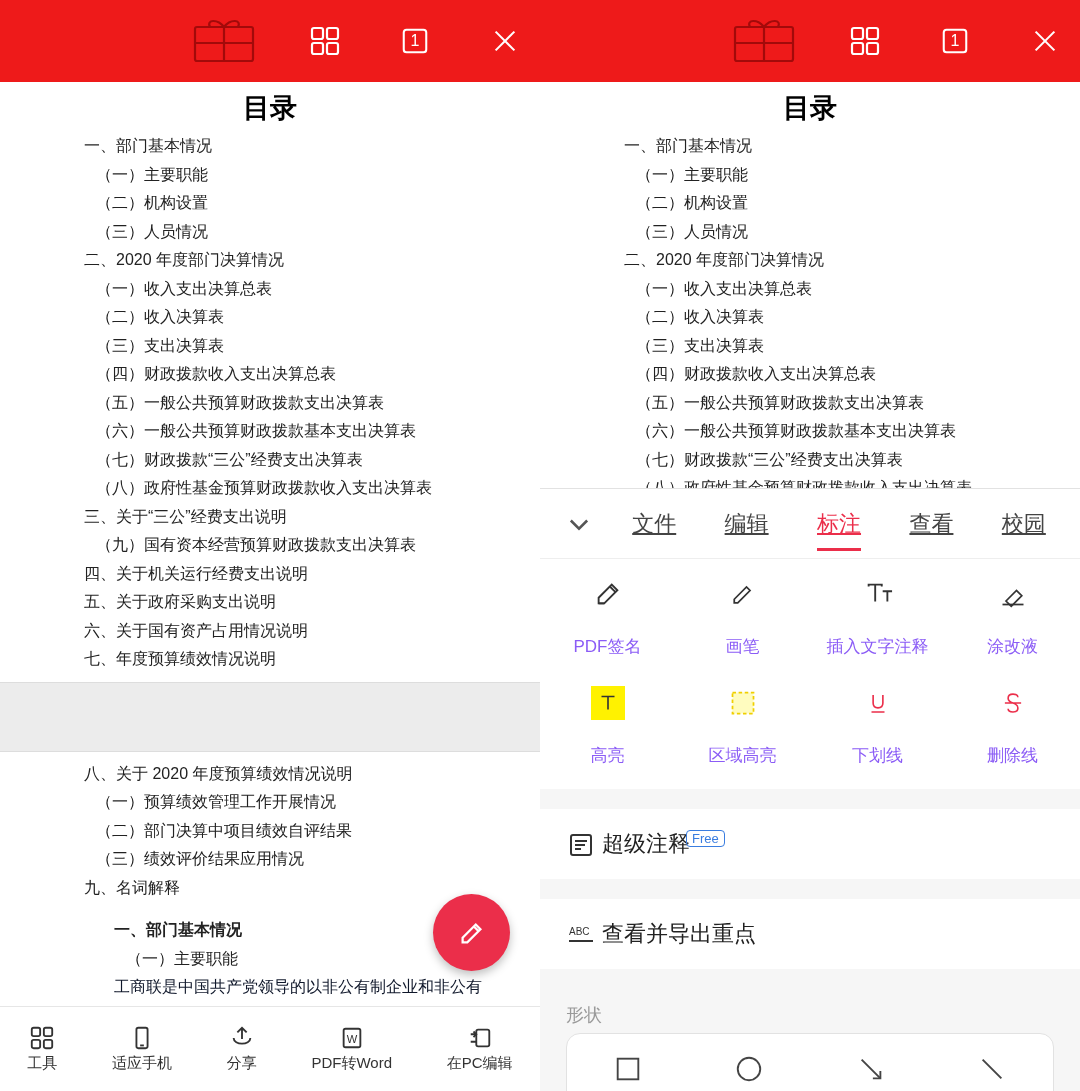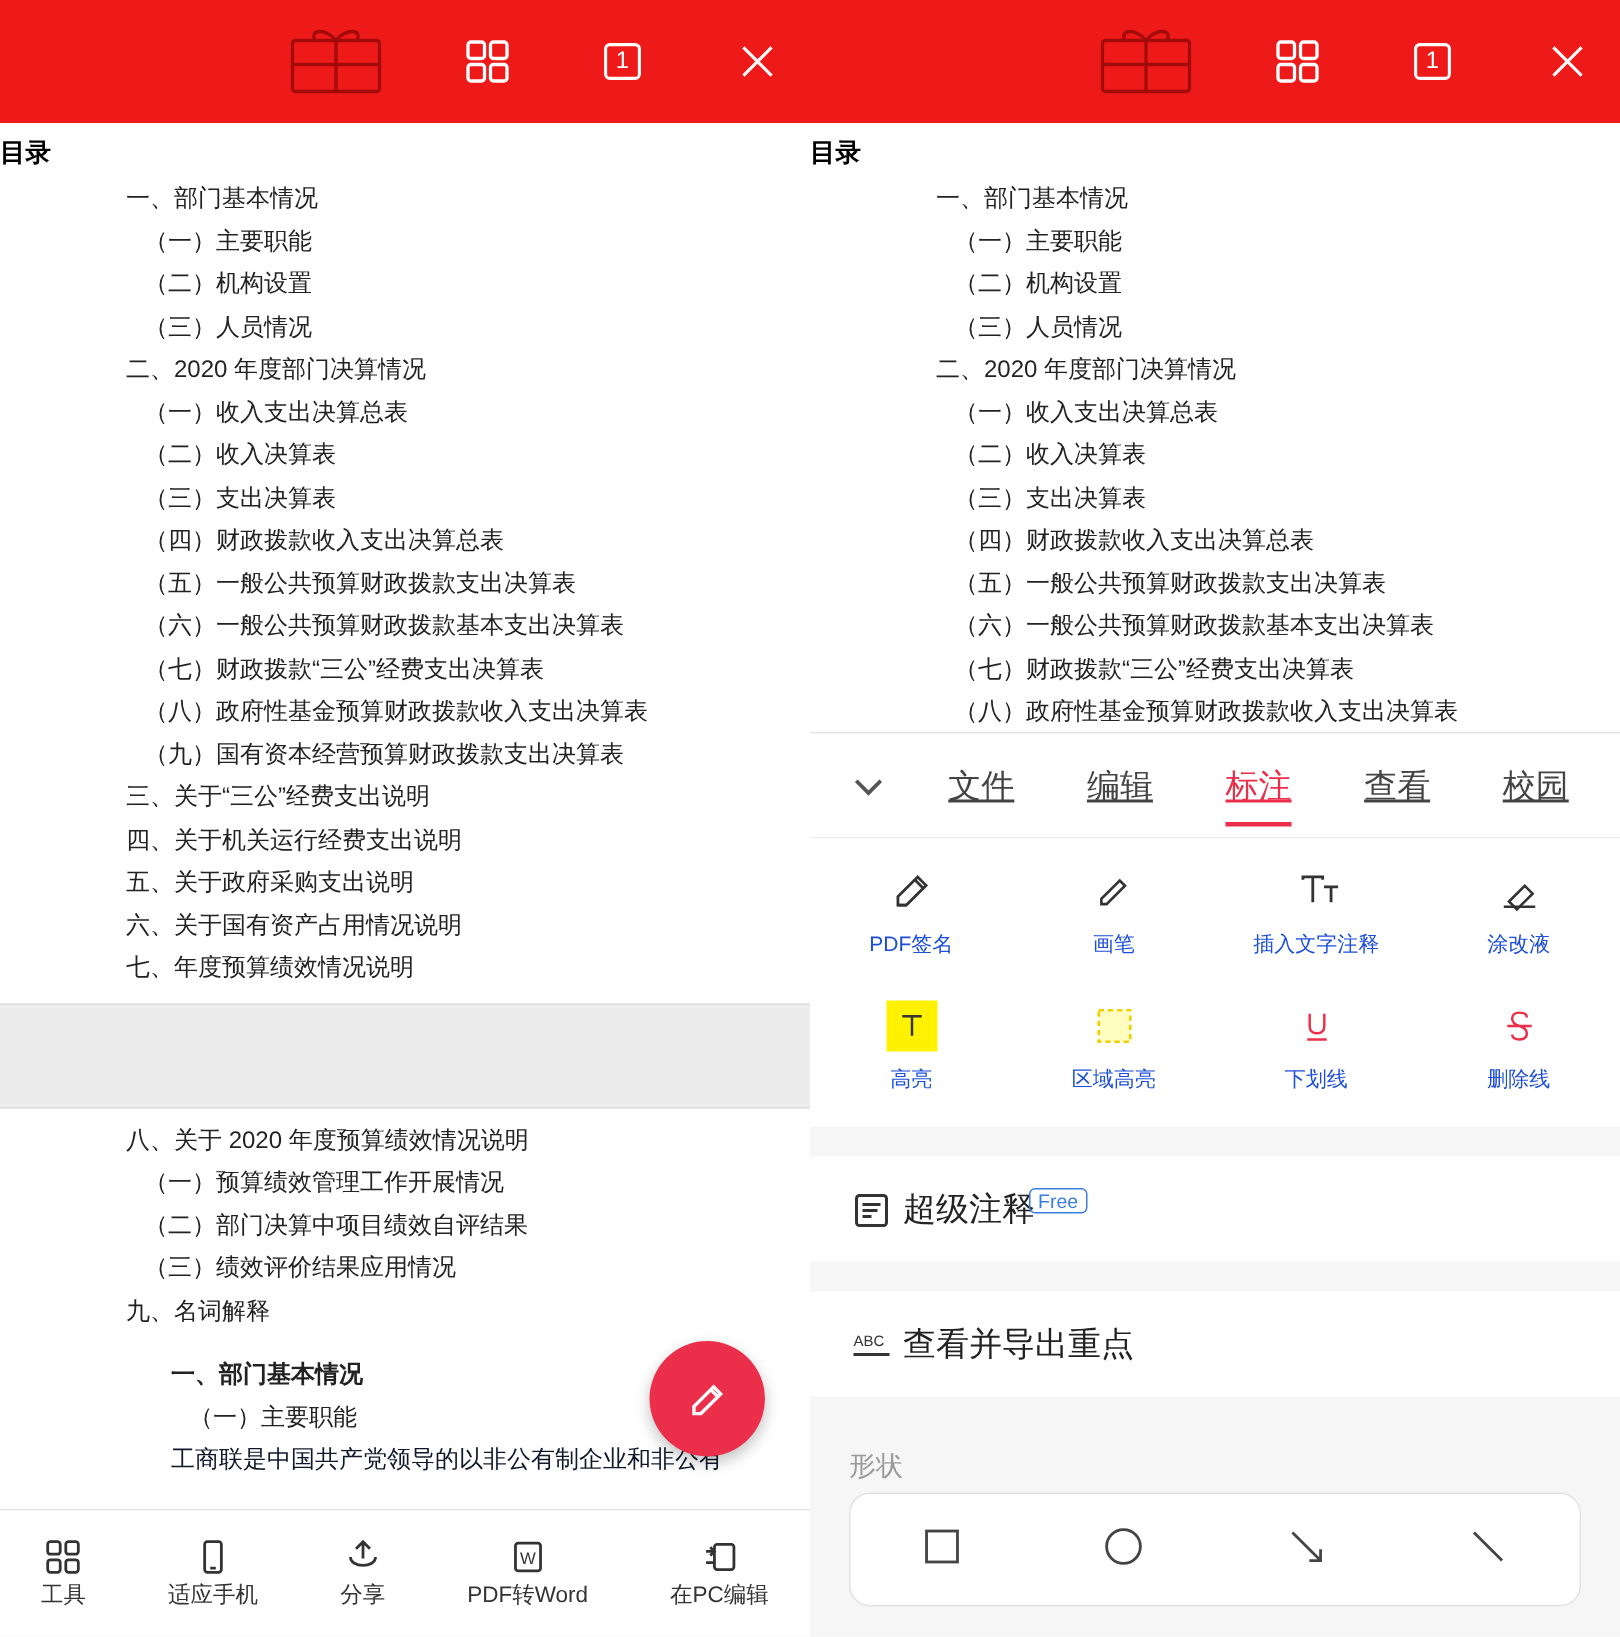--- a/index.html
+++ b/index.html
@@ -18,21 +18,21 @@
   display: flex;
   align-items: center;
   justify-content: flex-end;
   padding-right: 14px;
   gap: 48px;
 }
 .topbar .spacer { flex: 1; }
 .tb-icon { color: #fff; width: 42px; height: 42px; display: flex; align-items: center; justify-content: center; }
 .tb-icon.gift { width: 64px; height: 48px; color: #a30a0a; }
 .tb-icon svg { stroke: currentColor; fill: none; stroke-width: 2.2; }
-.doc-title { text-align: left; font-size: 17px; font-weight: 700; padding: 8px 0 6px; }
+.doc-title { text-align: center; font-size: 27px; font-weight: 700; padding: 8px 0 6px; }
 .doc-body { flex: 1; overflow: hidden; padding: 0 84px; font-size: 16px; line-height: 28.5px; color: #222; background: #fff; }
 .doc-body .line { white-space: nowrap; }
 .doc-body .indent { padding-left: 12px; }
 .page-gap { height: 70px; margin: 8px -84px; background: #ececec; border-top: 1px solid #ddd; border-bottom: 1px solid #ddd; }
 .page2-head { font-weight: 700; padding-left: 30px; }
 
 
 .fab {
   position: absolute; right: 30px; bottom: 120px;
   width: 77px; height: 77px; border-radius: 50%;
@@ -49,21 +49,21 @@
 
 
 .right-doc-area { flex: 0 0 488px; overflow: hidden; display: flex; flex-direction: column; }
 .panel { flex: 1; display: flex; flex-direction: column; background: #f6f6f6; border-top: 1px solid #e2e2e2; }
 .panel-tabs { height: 70px; display: flex; align-items: center; background: #fff; padding: 0 10px; gap: 0; border-bottom: 1px solid #eee; }
 .panel-tabs .chev { width: 58px; display:flex; justify-content:center; color:#555; }
 .ptab { flex: 1; text-align: center; font-size: 22px; color: #444; position: relative; padding: 10px 0; text-decoration: underline; }
 .ptab.active { color: #eb2e4a; }
 .ptab.active::after { content:""; position:absolute; left: 24px; right:24px; bottom:-2px; height:3px; background:#eb2e4a; }
 .tool-grid { background:#fff; display:grid; grid-template-columns: repeat(4,1fr); padding: 18px 0 22px; row-gap: 28px; }
-.tool { display:flex; flex-direction:column; align-items:center; gap:10px; font-size:14px; color:#1d4ed8; }
+.tool { display:flex; flex-direction:column; align-items:center; gap:24px; font-size:17px; color:#8b5cf6; }
 .tool .ico { width:34px; height:34px; display:flex; align-items:center; justify-content:center; }
 .tool svg { stroke:#333; fill:none; stroke-width:2; }
 .tool.highlight-sel .ico { background:#fff200; padding:2px; }
 .tool.area-sel .ico svg { stroke:#f0cf00; stroke-dasharray:4 3; fill:rgba(255,242,0,.25); }
 .tool.red svg { stroke:#eb2e4a; }
 .panel-gap { height: 20px; }
 .panel-row { background:#fff; display:flex; align-items:center; gap:6px; padding: 20px 26px; font-size:22px; color:#222; }
 .panel-row .picon { width:30px; height:30px; display:flex; align-items:flex-end; justify-content:center; }
 .panel-row svg { stroke:#333; fill:none; stroke-width:2; }
 .badge-free { font-size:13px; color:#3a7de0; border:1px solid #3a7de0; border-radius:4px; padding:0 5px; margin-left:-10px; margin-top:-12px; }
@@ -116,22 +116,22 @@
         <div class="line indent">（三）人员情况</div>
         <div class="line">二、2020 年度部门决算情况</div>
         <div class="line indent">（一）收入支出决算总表</div>
         <div class="line indent">（二）收入决算表</div>
         <div class="line indent">（三）支出决算表</div>
         <div class="line indent">（四）财政拨款收入支出决算总表</div>
         <div class="line indent">（五）一般公共预算财政拨款支出决算表</div>
         <div class="line indent">（六）一般公共预算财政拨款基本支出决算表</div>
         <div class="line indent">（七）财政拨款“三公”经费支出决算表</div>
         <div class="line indent">（八）政府性基金预算财政拨款收入支出决算表</div>
+        <div class="line">三、关于“三公”经费支出说明</div>
         <div class="line indent">（九）国有资本经营预算财政拨款支出决算表</div>
-        <div class="line">三、关于“三公”经费支出说明</div>
         <div class="line">四、关于机关运行经费支出说明</div>
         <div class="line">五、关于政府采购支出说明</div>
         <div class="line">六、关于国有资产占用情况说明</div>
         <div class="line">七、年度预算绩效情况说明</div>
       </div>
     <div class="page-gap"></div>
     <div id="left-p2">
         <div class="line">八、关于 2020 年度预算绩效情况说明</div>
         <div class="line indent">（一）预算绩效管理工作开展情况</div>
         <div class="line indent">（二）部门决算中项目绩效自评结果</div>

